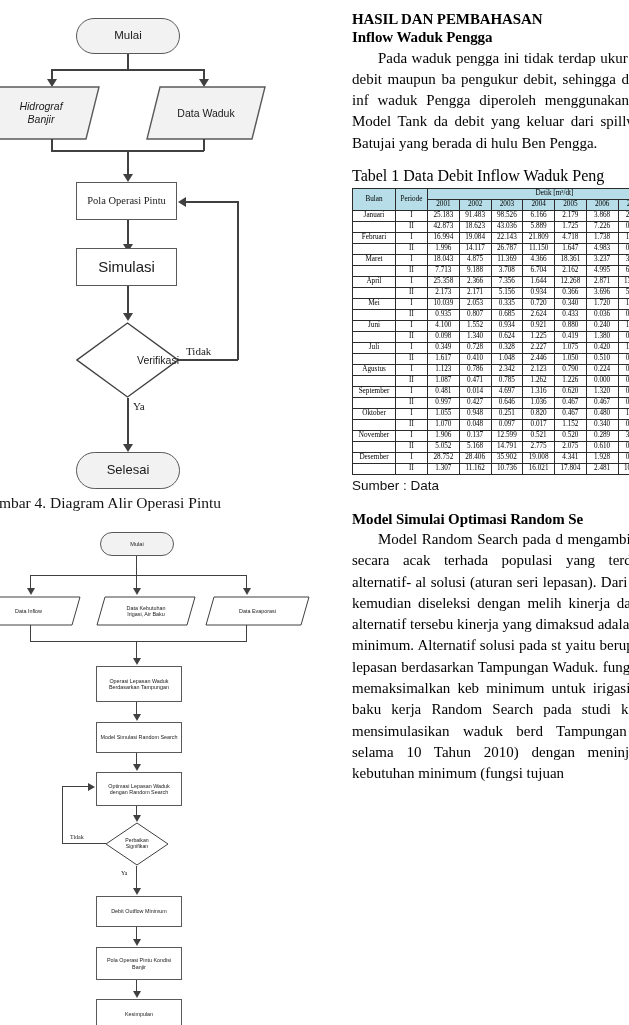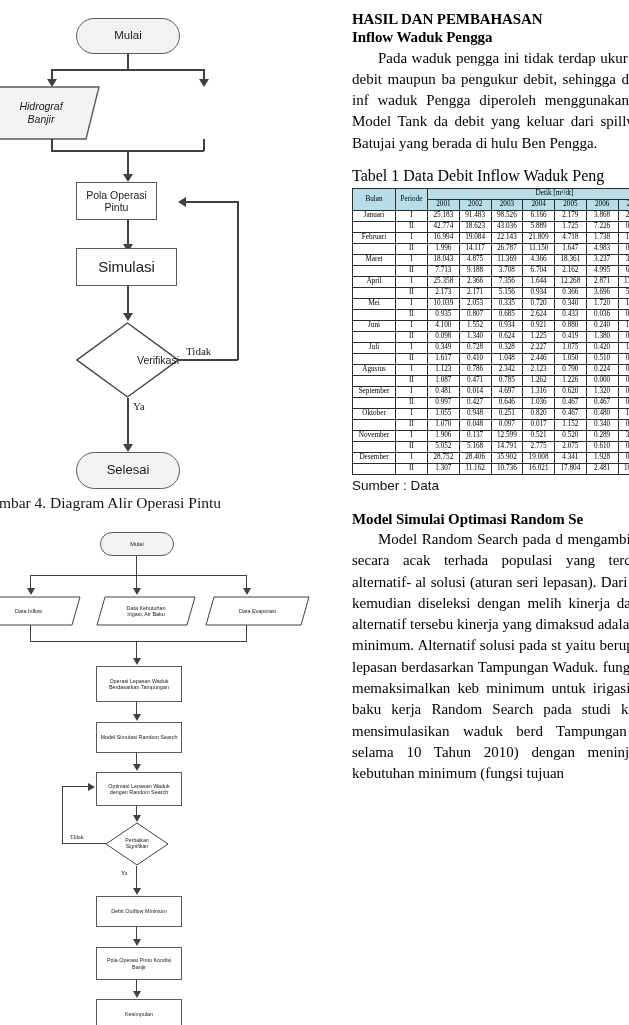--- a/index.html
+++ b/index.html
@@ -90,28 +90,36 @@
       <div class="paraWrap" style="left:-18px;top:86px;width:118px;height:54px;">
         <svg width="118" height="54" viewBox="0 0 118 54">
           <polygon points="14,1 117,1 104,53 1,53" fill="#f2f2f2" stroke="#595959" stroke-width="1.4"></polygon>
         </svg>
         <div class="paraLbl" style="font-size:10.5px;">
           <span style="white-space:pre-line;font-style:italic;">Hidrograf
 Banjir</span>
         </div>
       </div>
 
+      <div class="paraWrap" style="left:146px;top:86px;width:120px;height:54px;">
+        <svg width="120" height="54" viewBox="0 0 120 54">
+          <polygon points="14,1 119,1 106,53 1,53" fill="#f2f2f2" stroke="#595959" stroke-width="1.4"></polygon>
+        </svg>
+        <div class="paraLbl" style="font-size:10.5px;">
+          <span>Data Waduk</span>
+        </div>
+      </div>
 
       <div class="ln lnv" style="left:51px;top:139px;height:12px;"></div>
       <div class="ln lnv" style="left:203px;top:139px;height:12px;"></div>
       <div class="ln lnh" style="left:51px;top:150px;width:153px;"></div>
       <div class="ln lnv" style="left:127px;top:150px;height:26px;"></div>
       <div class="arw arw-d" style="left:123px;top:174px;"></div>
 
-      <div class="node proc" style="left:76px;top:182px;width:81px;height:38px;font-size:10.5px;">
+      <div class="node proc" style="left:76px;top:182px;width:101px;height:38px;font-size:10.5px;font-family:Liberation Serif, serif;">
         <span>Pola Operasi Pintu</span>
       </div>
 
       <div class="ln lnv" style="left:127px;top:220px;height:26px;"></div>
       <div class="arw arw-d" style="left:123px;top:244px;"></div>
 
       <div class="node proc" style="left:76px;top:248px;width:101px;height:38px;font-size:15px;">
         <span>Simulasi</span>
       </div>
 
@@ -311,21 +319,21 @@
               <td>91.483</td>
               <td>98.526</td>
               <td>6.166</td>
               <td>2.179</td>
               <td>3.868</td>
               <td>2.272</td>
             </tr>
             <tr>
               <td class="mon"></td>
               <td>II</td>
-              <td>42.774</td>
+              <td>42.873</td>
               <td>18.623</td>
               <td>43.036</td>
               <td>5.889</td>
               <td>1.725</td>
               <td>7.226</td>
               <td>0.126</td>
             </tr>
             <tr>
               <td class="mon">Februari</td>
               <td>I</td>

